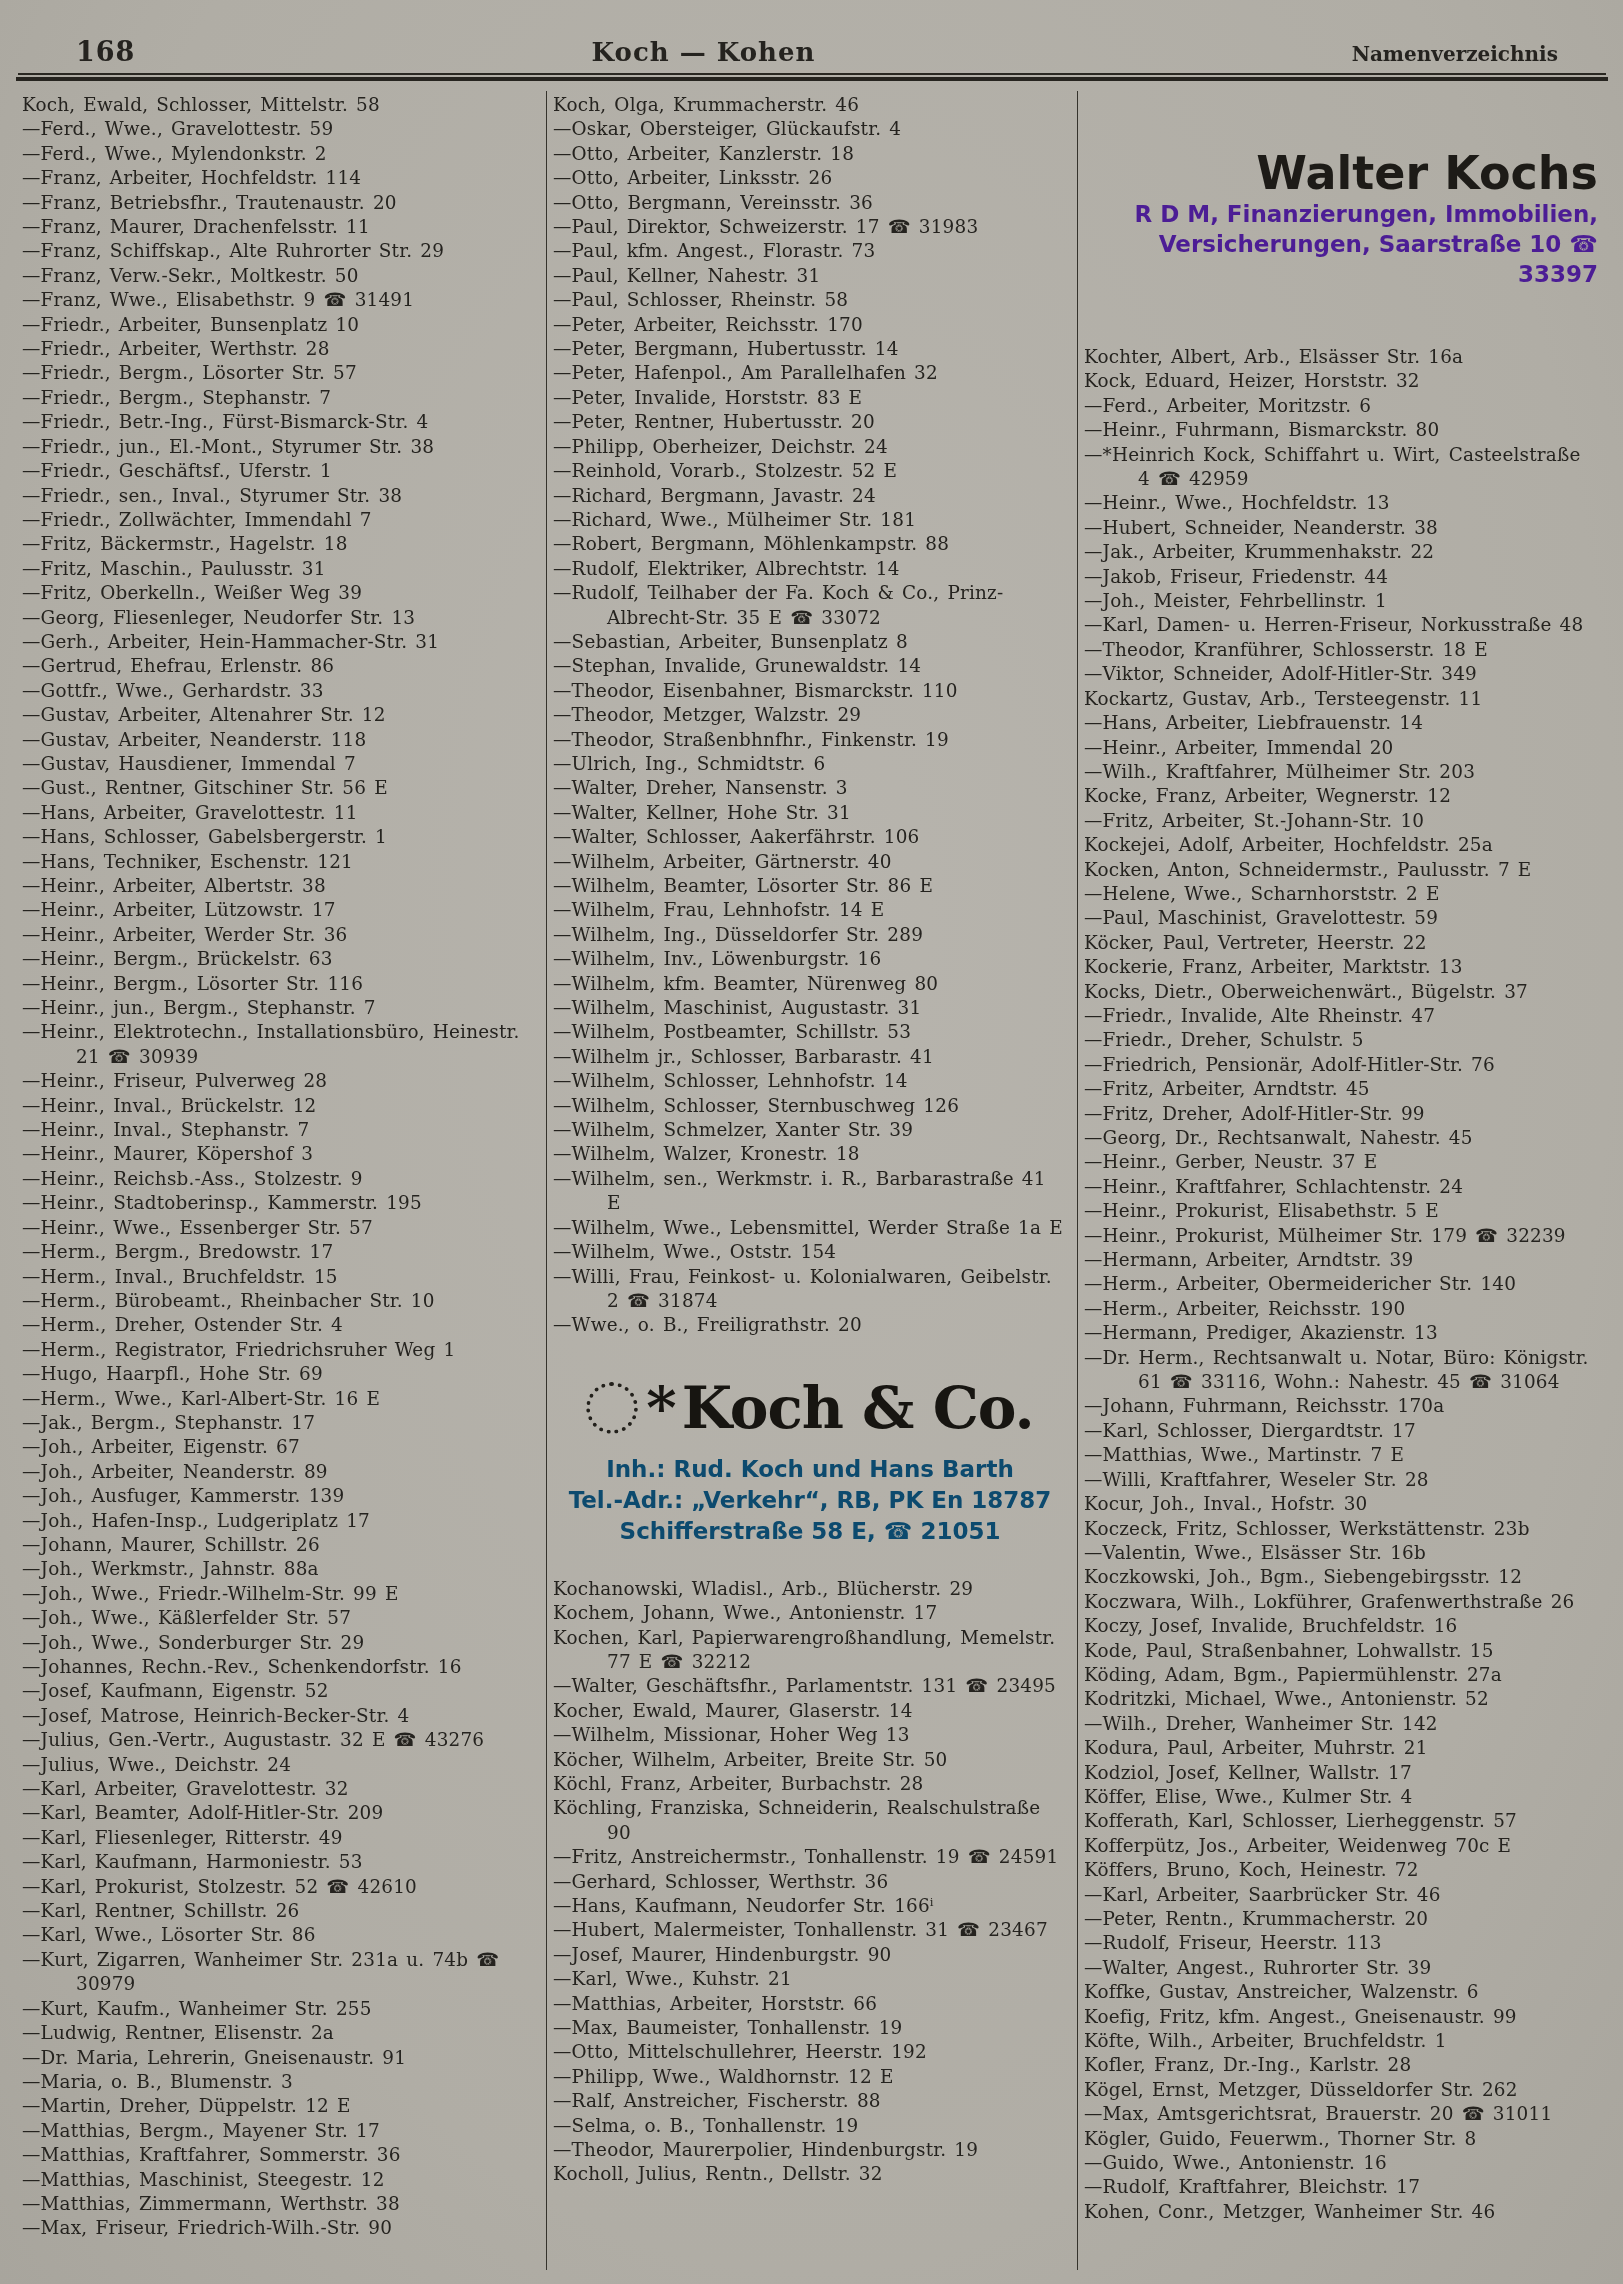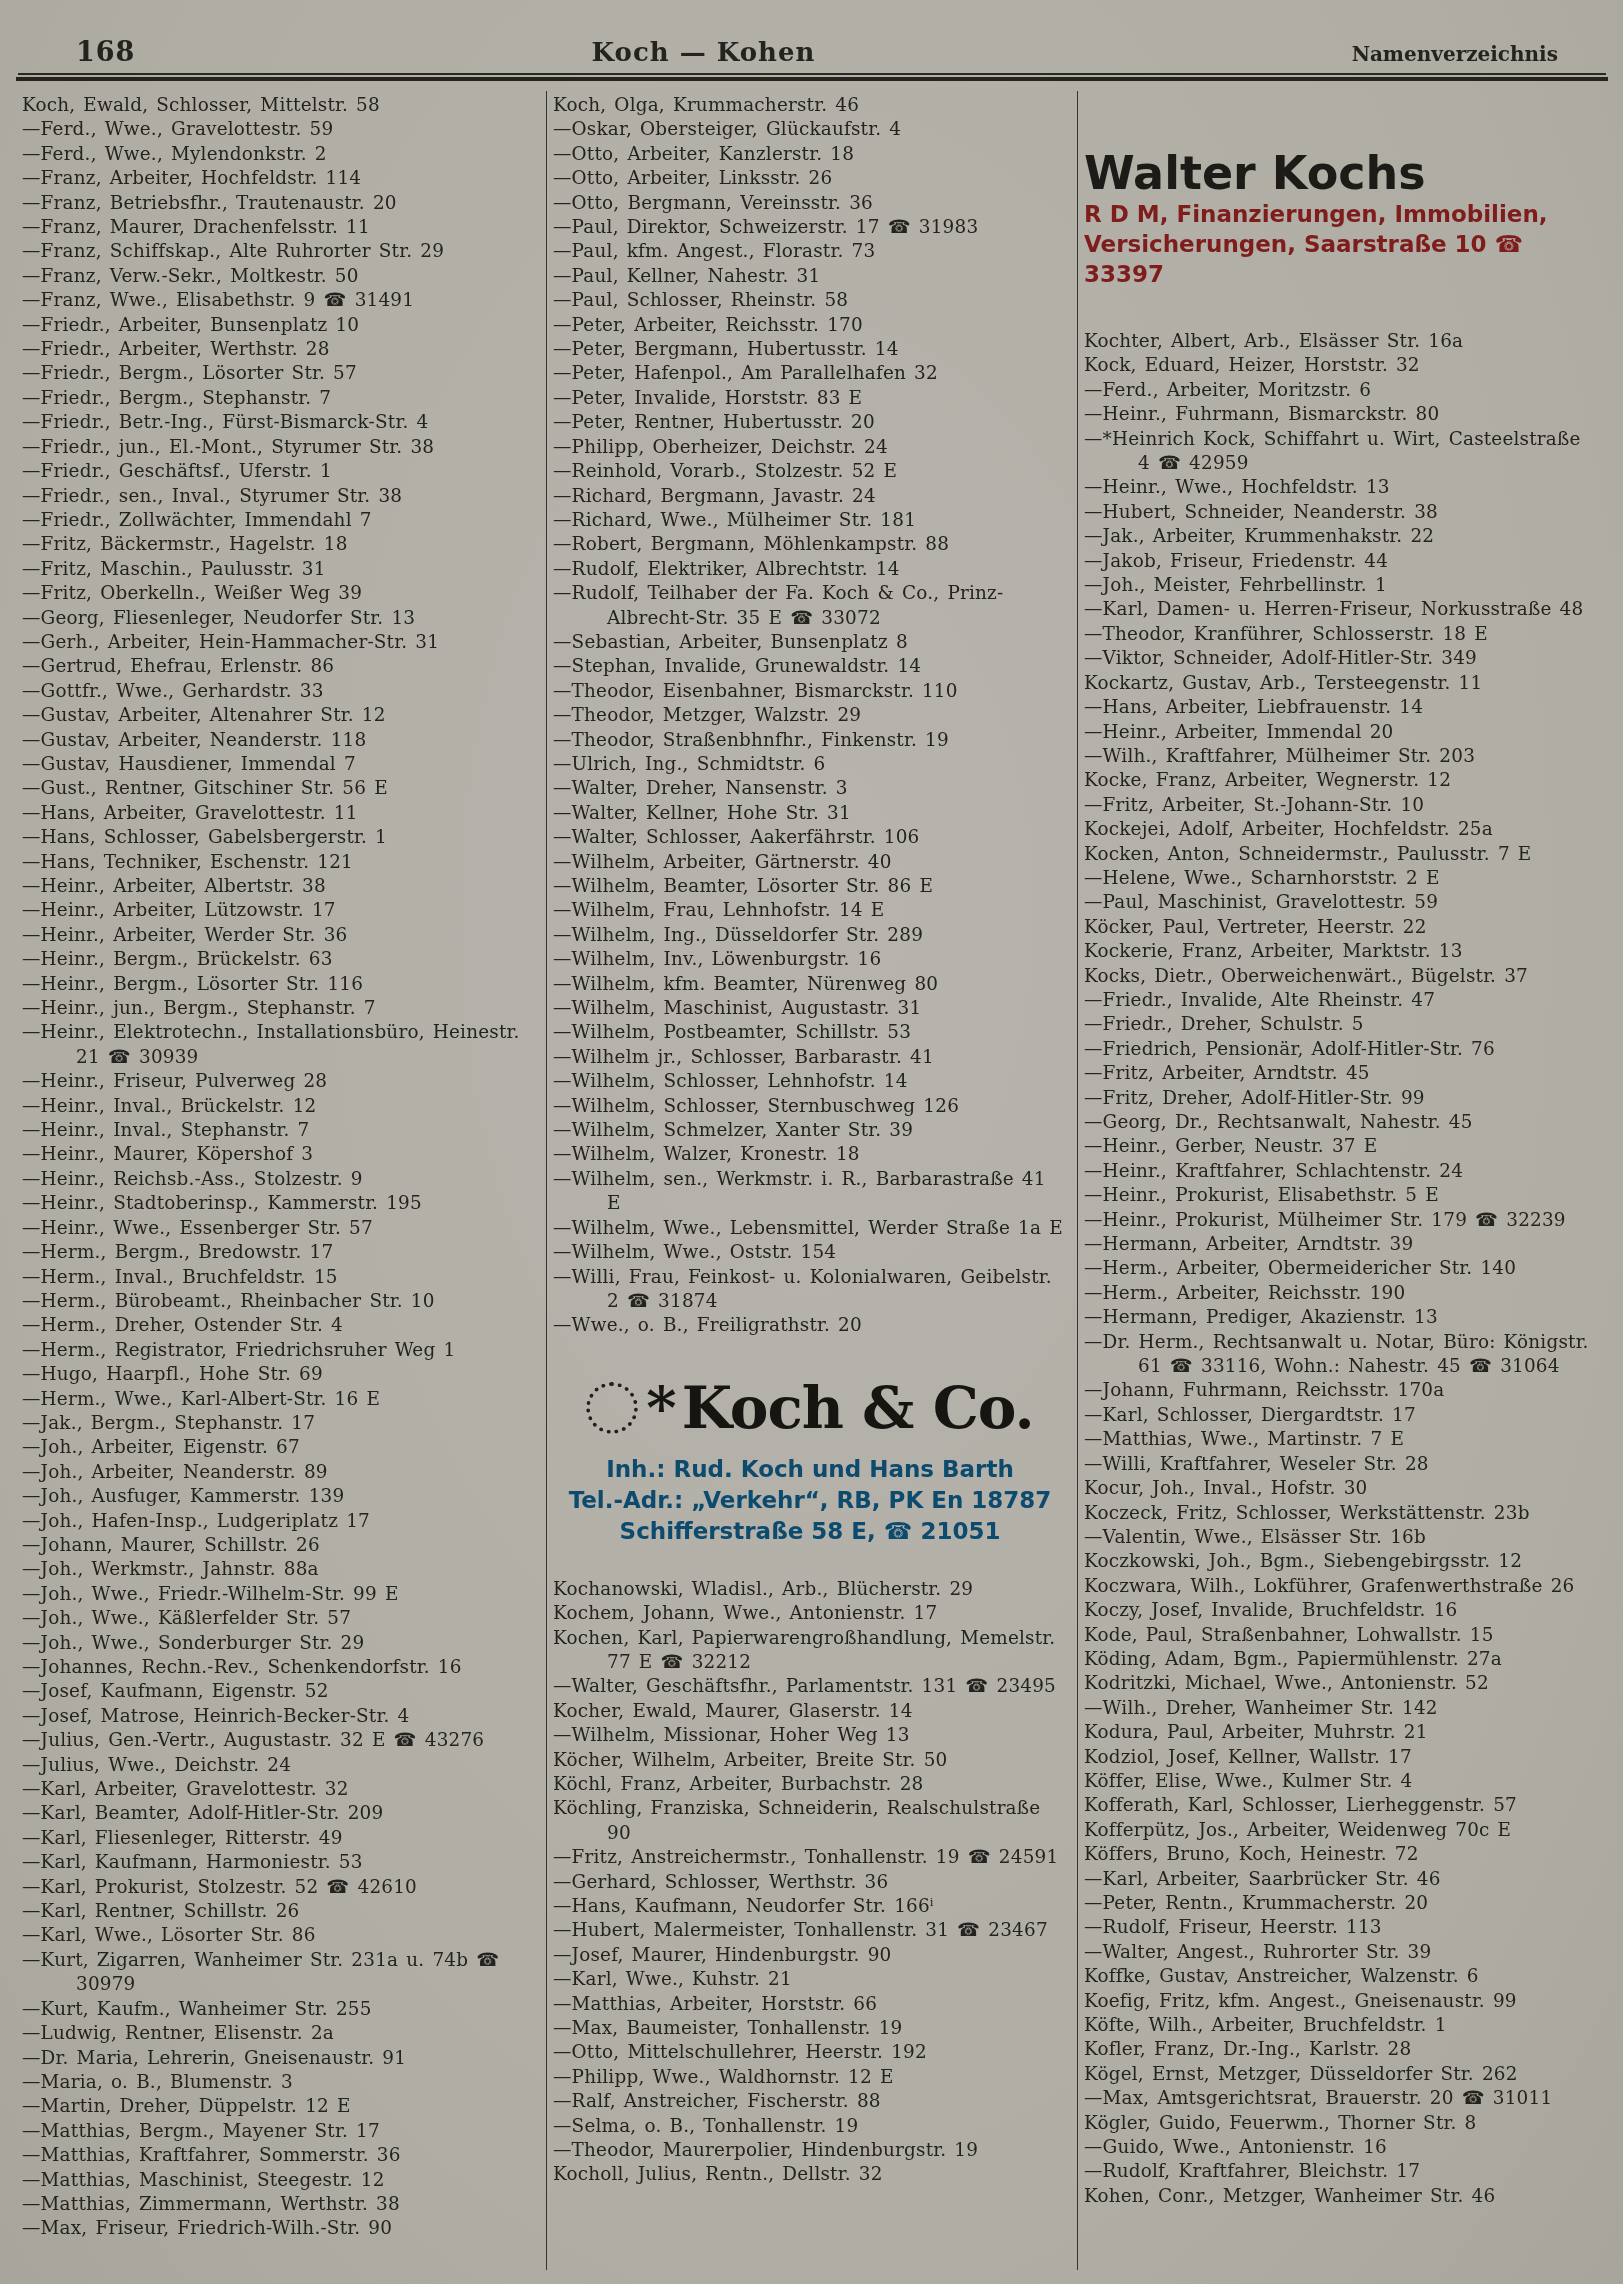--- a/index.html
+++ b/index.html
@@ -29,23 +29,23 @@
   .col{flex:1 1 0;min-width:0;padding:2px 10px 0 6px;}
   .col + .col{border-left:1.5px solid #35332c;}
   .entry{
     font-size:18.4px;line-height:24.4px;
     padding-left:54px;text-indent:-54px;
     white-space:normal;
     letter-spacing:0.2px;
     word-spacing:2px;
   }
   
-  .ad-walter{ text-align:left; margin:54px 0 40px 0; font-family:"DejaVu Sans", sans-serif; }
+  .ad-walter{ text-align:right; margin:54px 0 56px 0; font-family:"DejaVu Sans", sans-serif; }
   .ad-walter .ad-title{ font-size:46px; font-weight:bold; letter-spacing:0px; color:#1d1b17; line-height:52px; }
-  .ad-walter .ad-line{ font-size:23px; font-weight:bold; line-height:30px; color:#7f1d1d; }
+  .ad-walter .ad-line{ font-size:23px; font-weight:bold; line-height:30px; color:#4c1d95; }
   
   .ad-koch{ text-align:center; margin:38px 0 30px 0; font-family:"DejaVu Sans", sans-serif; }
   .ad-koch .logo-row{
     font-family:"DejaVu Serif", serif;
     font-weight:bold; font-size:58px; line-height:64px; color:#171511;
     letter-spacing:-1px;
     display:flex; align-items:center; justify-content:center; gap:6px;
     margin-bottom:14px;
   }
   .wreath{

